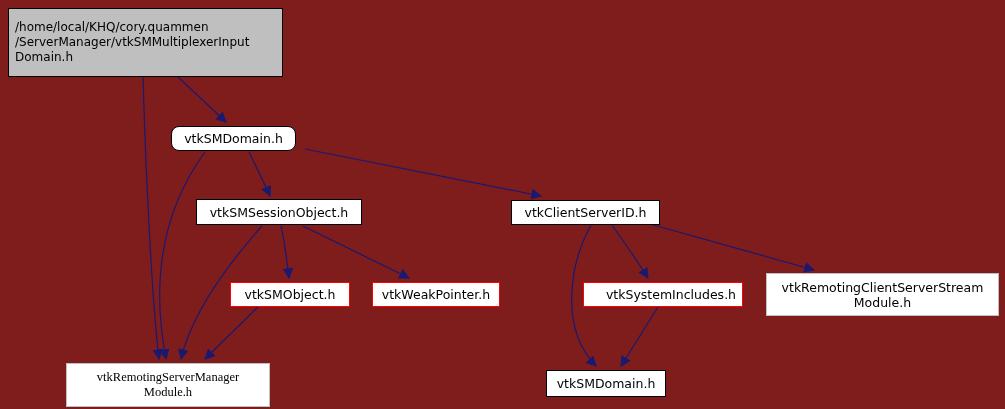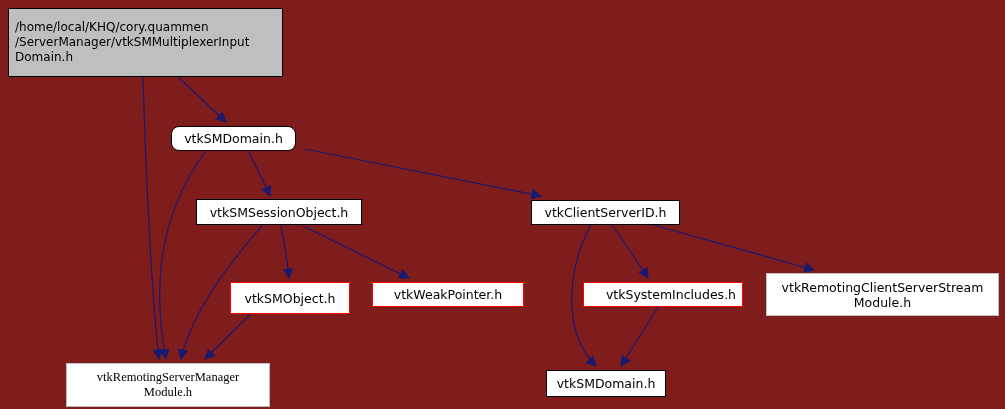--- a/index.html
+++ b/index.html
@@ -67,29 +67,29 @@
   </div>
 
   <div class="node" style="left:171px;top:126px;width:125px;height:25px;border-radius:8px;">
     <span>vtkSMDomain.h</span>
   </div>
 
   <div class="node" style="left:196px;top:199px;width:166px;height:26px;">
     <span>vtkSMSessionObject.h</span>
   </div>
 
-  <div class="node" style="left:531px;top:200px;width:149px;height:25px;">
+  <div class="node" style="left:511px;top:200px;width:149px;height:25px;">
     <span>vtkClientServerID.h</span>
   </div>
 
-  <div class="node red" style="left:230px;top:282px;width:120px;height:32px;">
+  <div class="node red" style="left:230px;top:282px;width:120px;height:25px;">
     <span>vtkSMObject.h</span>
   </div>
 
-  <div class="node red" style="left:372px;top:282px;width:152px;height:25px;">
+  <div class="node red" style="left:372px;top:282px;width:128px;height:25px;">
     <span>vtkWeakPointer.h</span>
   </div>
 
   <div class="node red" style="left:583px;top:282px;width:160px;height:25px;padding-left:16px;">
     <span>vtkSystemIncludes.h</span>
   </div>
 
   <div class="node module" style="left:766px;top:273px;width:233px;height:43px;">
     <div>vtkRemotingClientServerStream</div>
     <div>Module.h</div>

